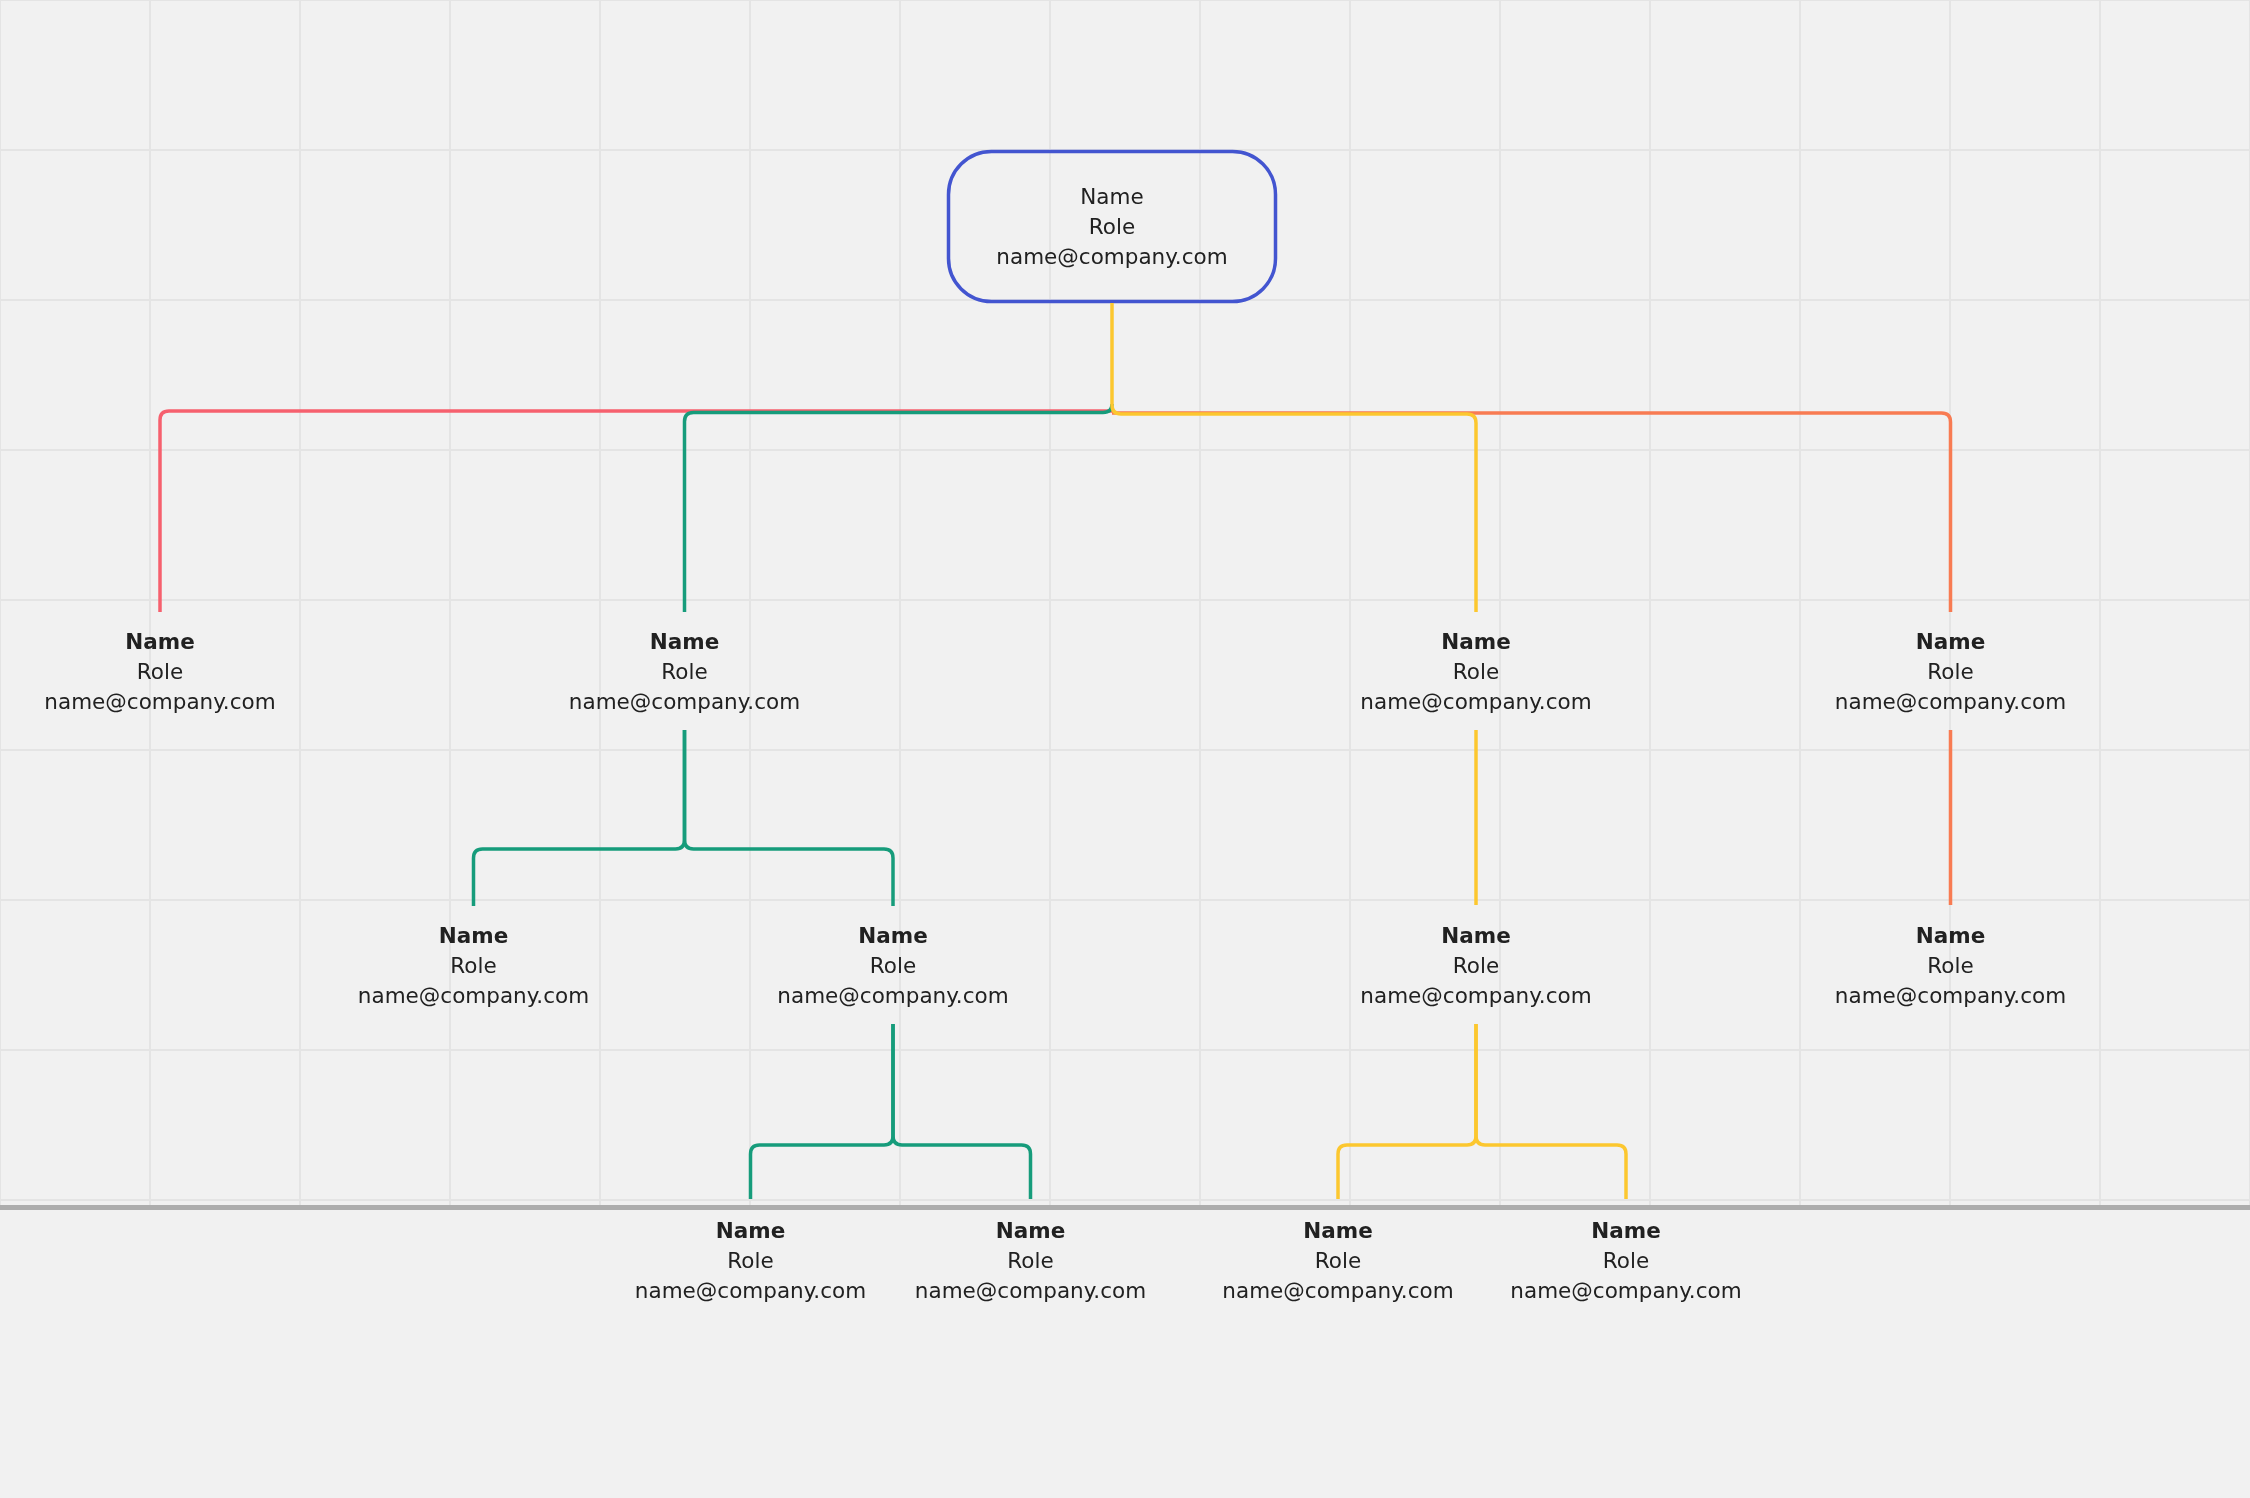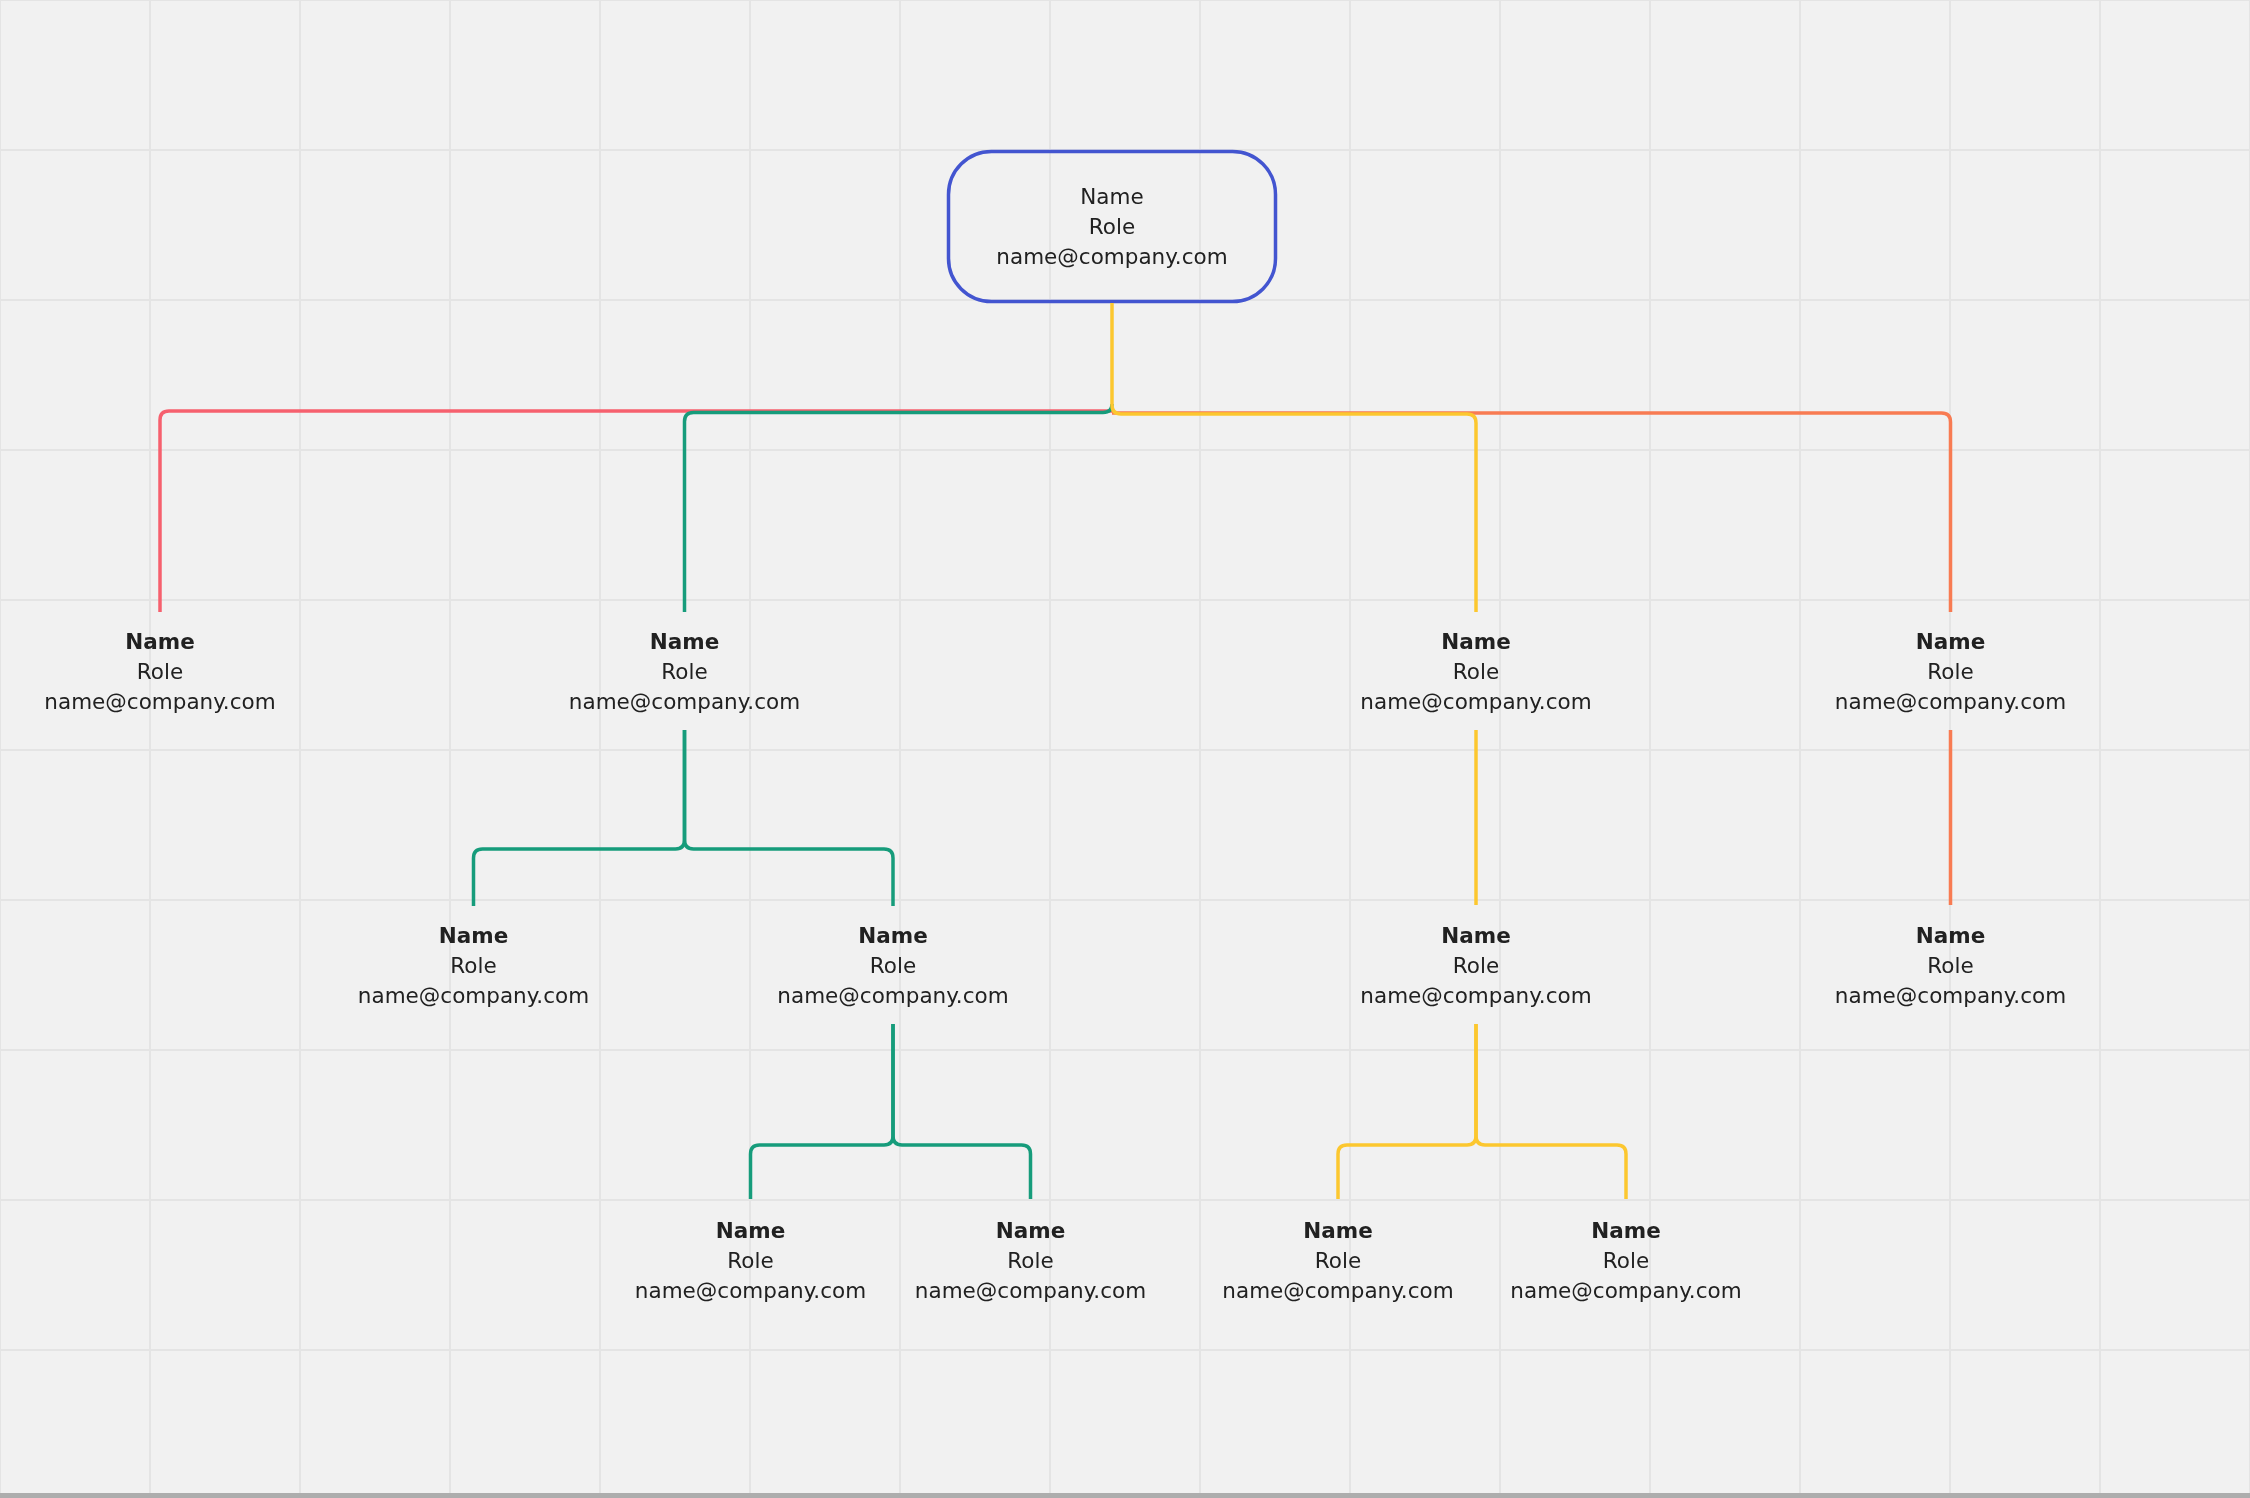--- a/index.html
+++ b/index.html
@@ -7,21 +7,21 @@
     padding: 0;
     width: 2250px;
     height: 1498px;
     overflow: hidden;
     background: #f1f1f1;
     font-family: "DejaVu Sans", "Liberation Sans", sans-serif;
   }
   .board {
     position: relative;
     width: 2250px;
-    height: 1498px;
+    height: 1210px;
     background-color: #f1f1f1;
     background-image:
       linear-gradient(to right, #e4e4e4 2px, transparent 2px),
       linear-gradient(to bottom, #e4e4e4 2px, transparent 2px);
     background-size: 150px 150px;
     background-position: -1px -1px;
   }
   svg.edges {
     position: absolute;
     left: 0; top: 0;

